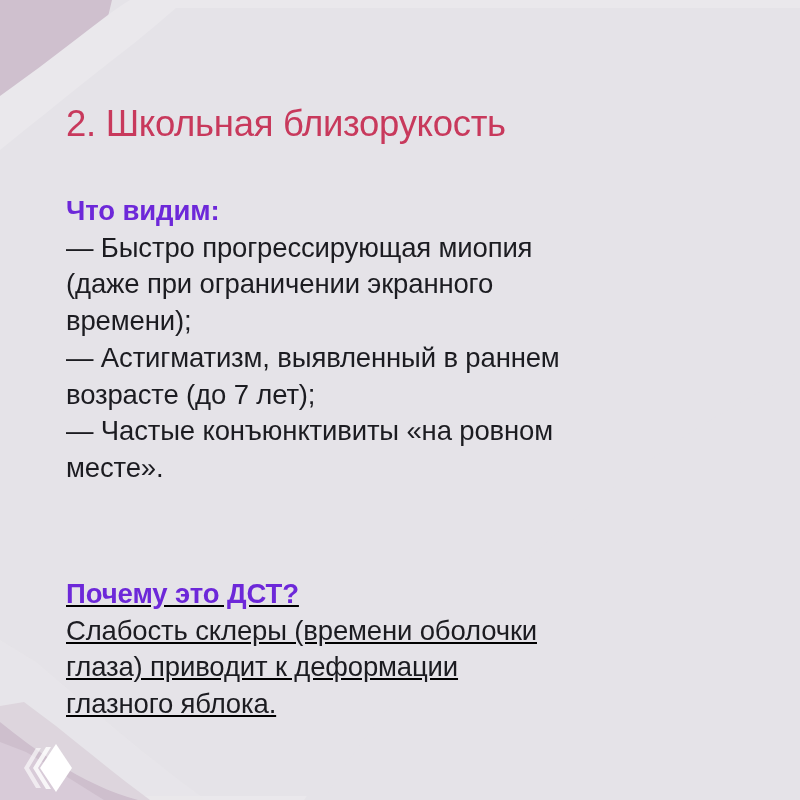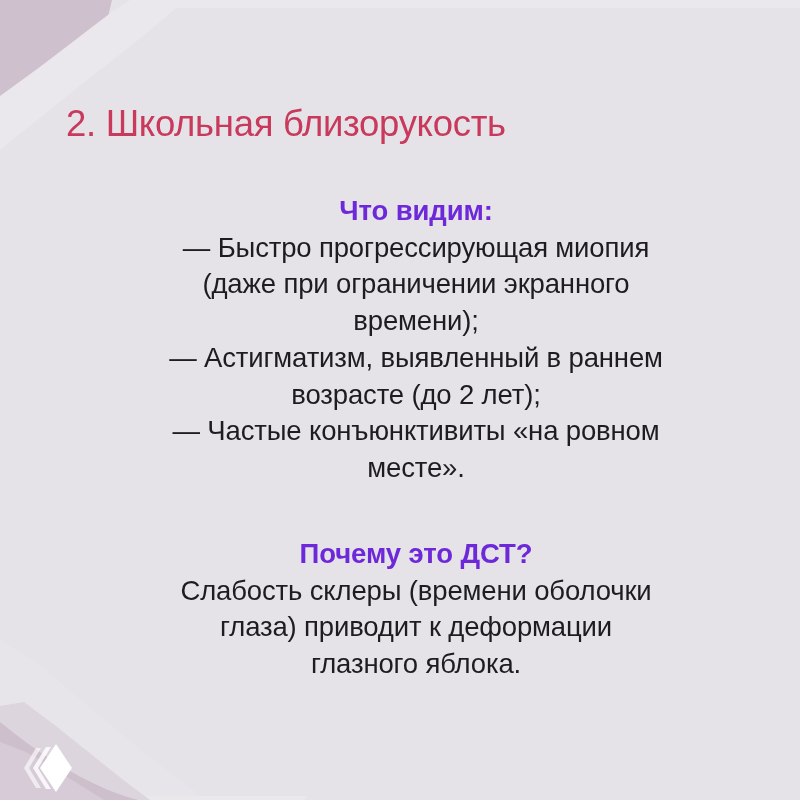--- a/index.html
+++ b/index.html
@@ -25,42 +25,41 @@
     height: 800px;
     pointer-events: none;
   }
 
   
   .content {
     position: absolute;
     left: 0; top: 0;
     width: 800px;
     height: 800px;
-    text-align: center;
   }
 
   .page-title {
     position: absolute;
     left: 66px;
     top: 104px;
     font-size: 36.5px;
     font-weight: 400;
     letter-spacing: -0.3px;
     color: #C8395C;
     white-space: nowrap;
     line-height: 1.12;
   }
 
   .block {
     position: absolute;
     left: 66px;
     width: 700px;
   }
   #block-what  { top: 193px; }
-  #block-why   { top: 536px; }
+  #block-why   { top: 576px; text-decoration: underline; }
 
   .block-heading {
     font-size: 27.5px;
     font-weight: 700;
     color: #6d28d9;
     line-height: 1.30;
     letter-spacing: -0.1px;
     margin: 0 0 1px 0;
   }
 
@@ -149,21 +148,21 @@
   <div class="content">
 
     <div class="page-title">2. Школьная близорукость</div>
 
     <div class="block" id="block-what">
       <div class="block-heading">Что видим:</div>
       <div class="block-body">— Быстро прогрессирующая миопия
 (даже при ограничении экранного
 времени);
 — Астигматизм, выявленный в раннем
-возрасте (до 2 лет);
+возрасте (до 7 лет);
 — Частые конъюнктивиты «на ровном
 месте».</div>
     </div>
 
     <div class="block" id="block-why">
       <div class="block-heading">Почему это ДСТ?</div>
       <div class="block-body">Слабость склеры (времени оболочки
 глаза) приводит к деформации
 глазного яблока.</div>
     </div>

